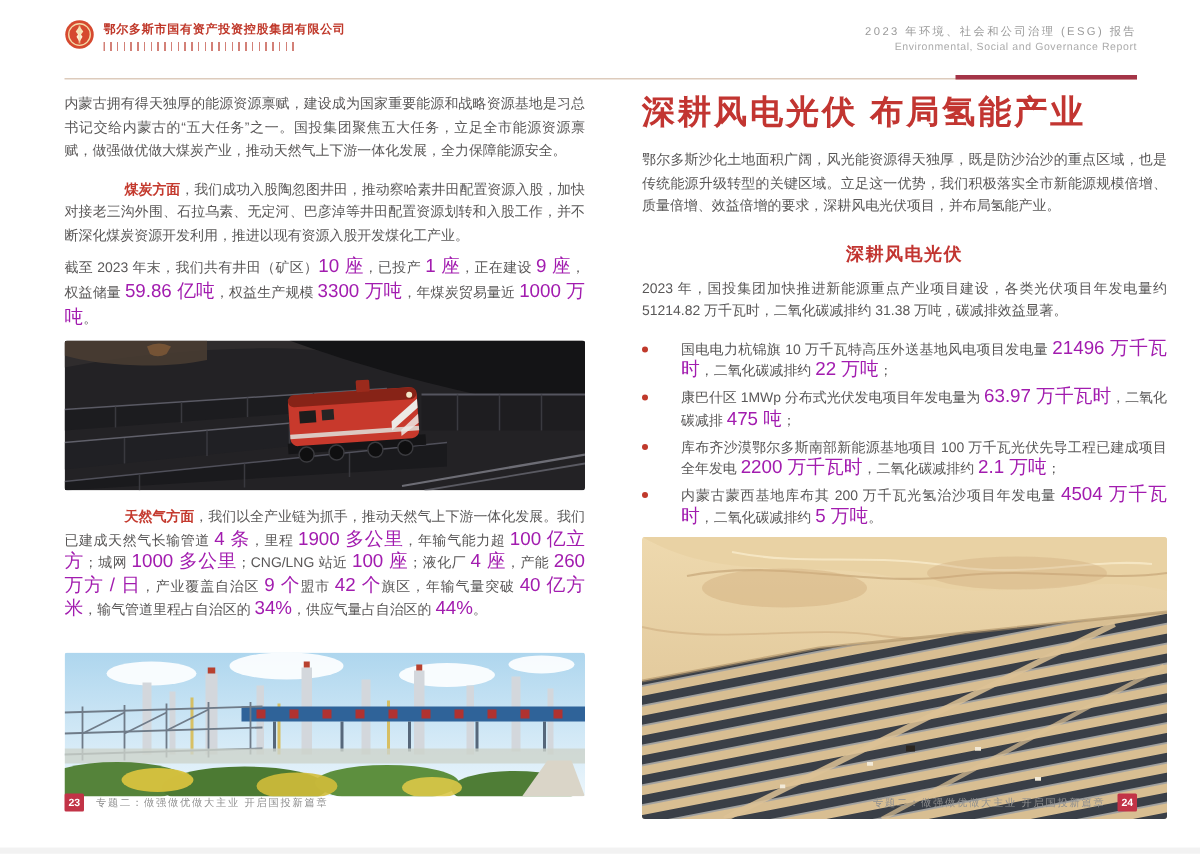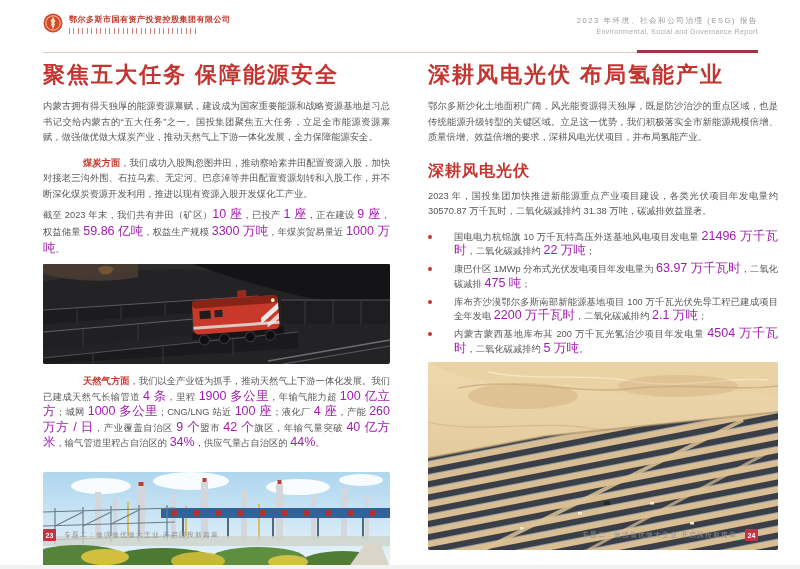--- a/index.html
+++ b/index.html
@@ -28,22 +28,22 @@
 
   h1.page-title { color:#c23531; font-size:22px; font-weight:bold; letter-spacing:2px;
     line-height:26px; margin-bottom:11px; white-space:nowrap; }
   p.body { color:#595757; font-size:9.3px; line-height:15.5px; text-align:justify; }
   .mb10 { margin-bottom:10px; } .mb5 { margin-bottom:5px; } .mb6 { margin-bottom:6px; }
   .mb8 { margin-bottom:20px; }
   p.stats { line-height:17px; }
   .seg-n { color:#a21caf; font-size:12.5px; line-height:1; }
   .seg-b { color:#c43a2e; font-weight:bold;padding-left:40px; }
 
-  h2.subsection { color:#c23531; font-size:16px; font-weight:bold; letter-spacing:1px;
-    margin:15px 0 7px 0; }
+  h2.subsection { color:#c23531; font-size:12px; font-weight:bold; letter-spacing:1px;
+    margin:15px 0 7px 0;text-align:center; }
 
   ul.bullets { list-style:none; margin-top:10px; margin-bottom:6px; }
   ul.bullets li { display:flex; gap:22px; margin-bottom:3.5px; color:#595757;
     font-size:9.3px; line-height:14.5px; text-align:justify; }
   .dot { flex:0 0 auto; width:4px; height:4px; border-radius:50%; background:#c0392b; margin-top:5px; }
 
   .photo { width:100%; overflow:hidden; border-radius:2px; line-height:0; }
   .photo svg { display:block; width:100%; height:auto; }
 
   
@@ -73,21 +73,20 @@
     </div>
   </div>
   <div class="header-right">
     <div class="report-title-cn">2023 年环境、社会和公司治理 (ESG) 报告</div>
     <div class="report-title-en">Environmental, Social and Governance Report</div>
   </div>
   <div class="hline"></div>
   <div class="hbar"></div>
 
   <div class="col col-left">
-    <h1 class="page-title">聚焦五大任务  保障能源安全</h1>
     <p class="body mb10">内蒙古拥有得天独厚的能源资源禀赋，建设成为国家重要能源和战略资源基地是习总书记交给内蒙古的“五大任务”之一。国投集团聚焦五大任务，立足全市能源资源禀赋，做强做优做大煤炭产业，推动天然气上下游一体化发展，全力保障能源安全。</p>
     <p class="body mb5"><span class="seg-b">煤炭方面</span><span>，我们成功入股陶忽图井田，推动察哈素井田配置资源入股，加快对接老三沟外围、石拉乌素、无定河、巴彦淖等井田配置资源划转和入股工作，并不断深化煤炭资源开发利用，推进以现有资源入股开发煤化工产业。</span></p>
     <p class="body stats mb6"><span>截至 2023 年末，我们共有井田（矿区）</span><span class="seg-n">10 座</span><span>，已投产 </span><span class="seg-n">1 座</span><span>，正在建设 </span><span class="seg-n">9 座</span><span>，权益储量 </span><span class="seg-n">59.86 亿吨</span><span>，权益生产规模 </span><span class="seg-n">3300 万吨</span><span>，年煤炭贸易量近 </span><span class="seg-n">1000 万吨</span><span>。</span></p>
 
     <div class="photo mb10">
       <svg viewBox="0 0 347 100" preserveAspectRatio="none" height="100">
         <rect width="347" height="100" fill="#232225"></rect>
         <path d="M0,0 H347 V40 C300,32 240,18 180,8 C140,2 60,6 0,18 Z" fill="#2f2c2d"></path>
         <path d="M150,0 H347 V48 C290,42 210,22 150,0 Z" fill="#141416"></path>
         <path d="M0,0 H95 V13 C62,20 20,16 0,10 Z" fill="#4a3d32" opacity="0.85"></path>
@@ -231,21 +230,21 @@
           <polygon points="305,96 322,72 338,72 347,96" fill="#dad5c8"></polygon>
         </g>
       </svg>
     </div>
   </div>
 
   <div class="col col-right">
     <h1 class="page-title">深耕风电光伏  布局氢能产业</h1>
     <p class="body">鄂尔多斯沙化土地面积广阔，风光能资源得天独厚，既是防沙治沙的重点区域，也是传统能源升级转型的关键区域。立足这一优势，我们积极落实全市新能源规模倍增、质量倍增、效益倍增的要求，深耕风电光伏项目，并布局氢能产业。</p>
     <h2 class="subsection">深耕风电光伏</h2>
-    <p class="body">2023 年，国投集团加快推进新能源重点产业项目建设，各类光伏项目年发电量约 30570.87 万千瓦时，二氧化碳减排约 31.38 万吨，碳减排效益显著。</p>
+    <p class="body">2023 年，国投集团加快推进新能源重点产业项目建设，各类光伏项目年发电量约 51214.82 万千瓦时，二氧化碳减排约 31.38 万吨，碳减排效益显著。</p>
 
     <ul class="bullets">
       <li>
           <span class="dot"></span>
           <span><span>国电电力杭锦旗 10 万千瓦特高压外送基地风电项目发电量 </span><span class="seg-n">21496 万千瓦时</span><span>，二氧化碳减排约 </span><span class="seg-n">22 万吨</span><span>；</span></span>
         </li>
       <li>
           <span class="dot"></span>
           <span><span>康巴什区 1MWp 分布式光伏发电项目年发电量为 </span><span class="seg-n">63.97 万千瓦时</span><span>，二氧化碳减排 </span><span class="seg-n">475 吨</span><span>；</span></span>
         </li>

